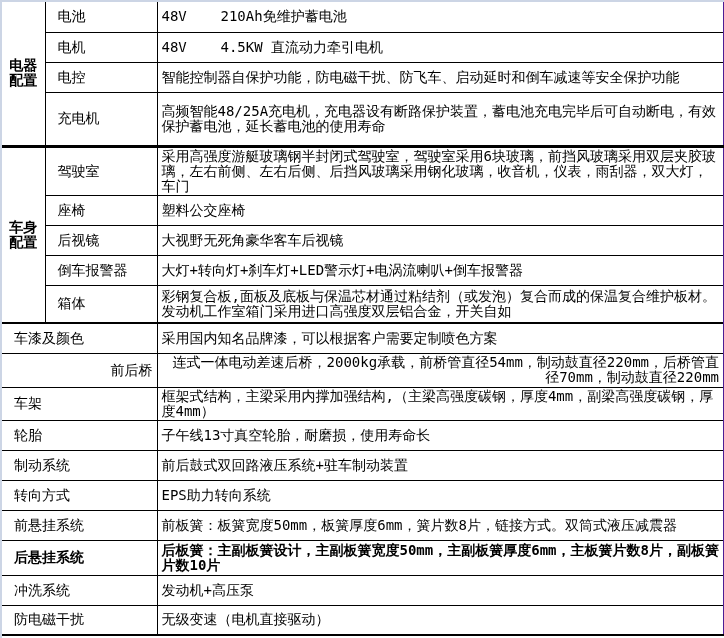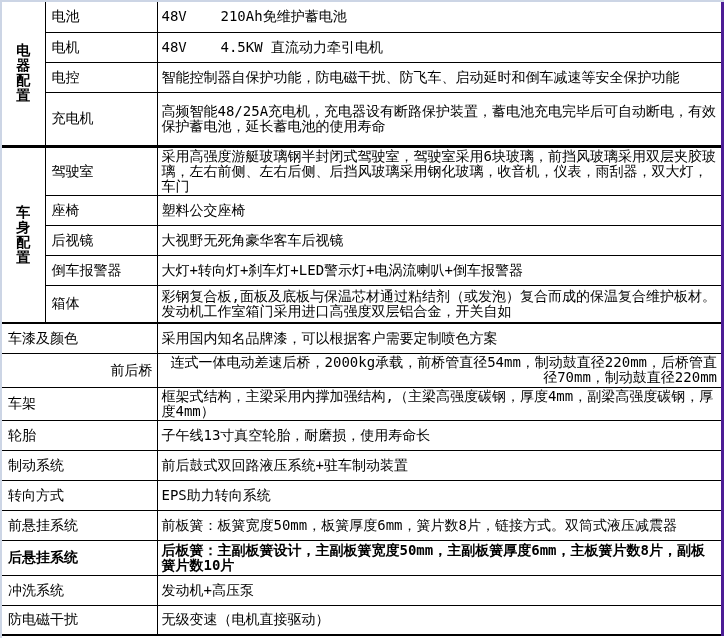--- a/index.html
+++ b/index.html
@@ -28,40 +28,40 @@
   table.spec td {
     border: 1px solid #000000;
     font-size: 14px;
     line-height: 15px;
     vertical-align: middle;
     overflow: hidden;
   }
   
   table.spec tr.first td { border-top: none; }
   table.spec td.edge-left { border-left: none; }
-  table.spec td.value { border-right: 6px solid #4c1d95; }
+  table.spec td.value { border-right: 2px solid #4c1d95; }
   table.spec tr.last td { border-bottom: 2px solid #000000; }
   
   table.spec tr.sep3 td { border-top: 3px solid #000000; }
   table.spec tr.sep2 td { border-top: 2px solid #000000; margin-left: 8px; }
 
   col.c-group { width: 43px; }
   col.c-label { width: 112px; }
   col.c-value { width: 567px; }
 
   td.group {
     font-weight: bold;
     text-align: center;
     white-space: pre-wrap;
     font-size: 15px;
     line-height: 18px;
-    padding: 1px 9px;
+    padding: 1px 2px;
   }
   td.label {
-    padding: 1px 4px 1px 6px;
+    padding: 1px 4px 1px 12px;
     white-space: nowrap;
   }
   td.value {
     padding: 1px 4px;
     white-space: pre-wrap;
     word-break: break-all;
   }
   tr { height: 30px; }
   tr.h54 { height: 54px; }
   tr.h38 { height: 38px; }

